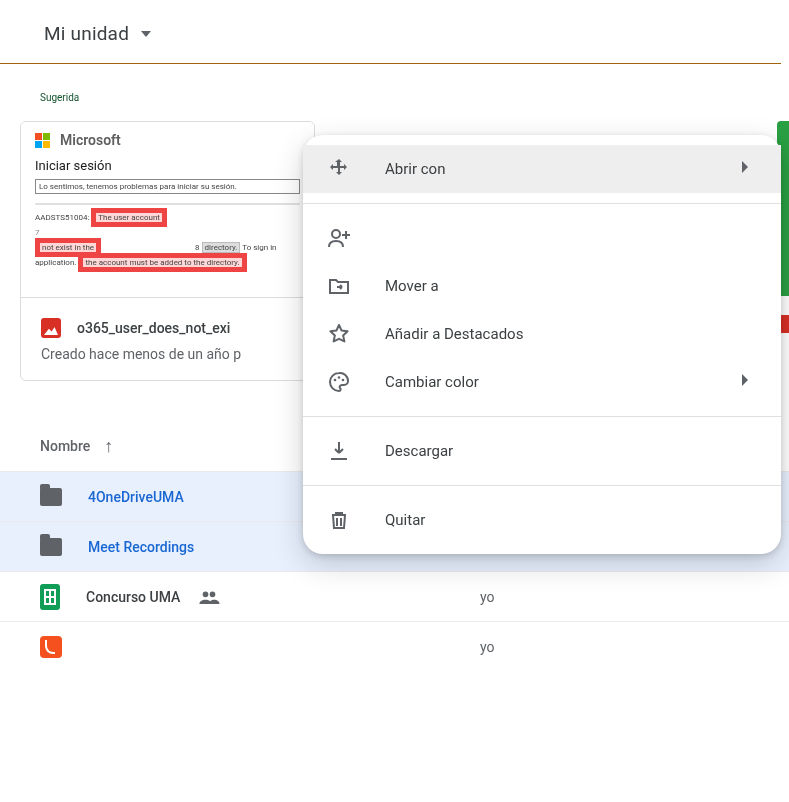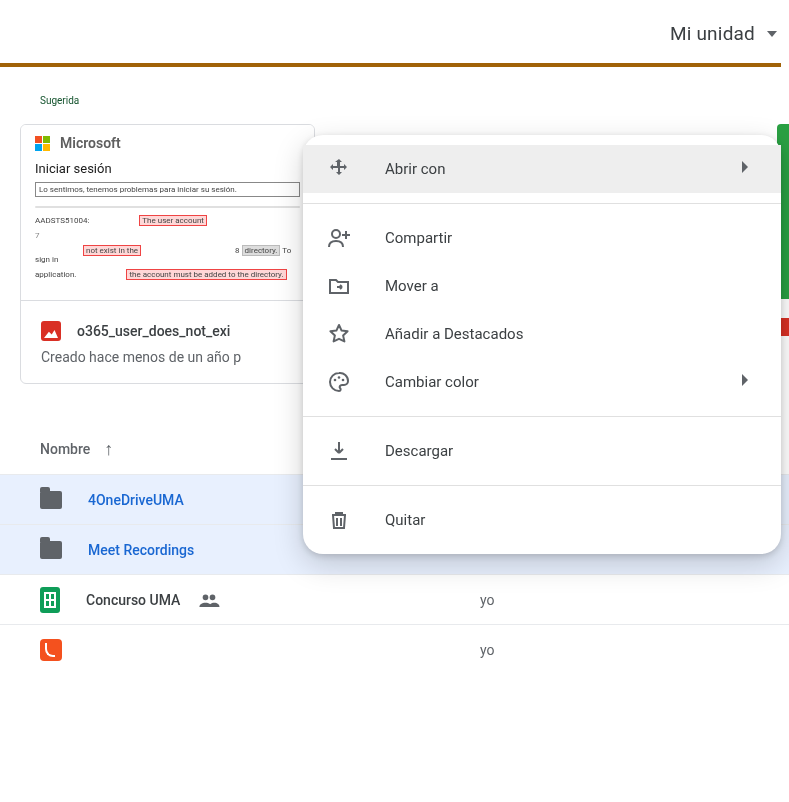--- a/index.html
+++ b/index.html
@@ -6,21 +6,21 @@
   html, body {
     margin: 0; padding: 0;
     font-family: Roboto, Arial, sans-serif;
     background: #fff; color: #3c4043;
     -webkit-font-smoothing: antialiased;
     width: 789px;
   }
   .page { width: 789px; padding: 0 0 30px 0; }
 
   
-  .crumb-bar { padding: 18px 0 14px 40px; border-bottom: 4px solid #a16207; margin-right:8px;text-align:right;}
+  .crumb-bar { padding: 18px 0 14px 40px; border-bottom: 1px solid #a16207; margin-right:8px;}
   .crumb-btn {
     display: inline-flex; align-items: center;
     font-size: 19px; color: #3c4043; cursor: pointer;
     padding: 4px 4px; border-radius: 16px;
     letter-spacing: .2px;
   }
   .crumb-btn .tri {
     margin-left: 12px; width:0;height:0;
     border-left:5px solid transparent;
     border-right:5px solid transparent;
@@ -46,21 +46,21 @@
     font-size:10px; color:#222;
     position:relative;
   }
   .ms-logo { display:flex; align-items:center; gap:10px; font-weight:600; font-size:14px; color:#5f5f5f;}
   .ms-sq { display:grid; grid-template-columns:7px 7px; grid-template-rows:7px 7px; gap:1px;}
   .ms-sq span:nth-child(1){background:#f25022;} .ms-sq span:nth-child(2){background:#7fba00;}
   .ms-sq span:nth-child(3){background:#00a4ef;} .ms-sq span:nth-child(4){background:#ffb900;}
   .thumb .ttl { font-size:13px; color:#1b1b1b; margin-top:4px; }
   .thumb .line { height:2px; background:#e0e0e0; border-radius:1px; margin:3px 0 2px 0;}
   .thumb .sub { font-size:8px; color:#444; }
-  .thumb .hl { background:#ffd7d7; border:1px solid #ef4444; padding:0 2px; font-size:8px; display:inline;margin-left:48px; }
+  .thumb .hl { background:#ffd7d7; border:5px solid #ef4444; padding:0 2px; font-size:8px; display:inline; }
   .thumb .grayhl { background:#ddd; border:1px solid #bbb; padding:0 2px; font-size:8px; display:inline; }
 
   .card-title-row {
     display:flex; align-items:center; gap:16px;
     padding: 20px 18px 8px 20px;
     border-top:1px solid #dadce0;
   }
   .img-icon {
     width:20px; height:20px; background:#d93025; border-radius:3px;
     position:relative; flex:0 0 auto;
@@ -251,21 +251,20 @@
 
     <div class="item">
       <span class="icw">
         <svg viewBox="0 0 24 24">
             <circle cx="9" cy="8" r="4" fill="none" stroke="#5f6368" stroke-width="2"></circle>
             <path d="M2 21c0-4 3-6 7-6s7 2 7 6" fill="none" stroke="#5f6368" stroke-width="2"></path>
             <line x1="19" y1="5" x2="19" y2="13" stroke="#5f6368" stroke-width="2"></line>
             <line x1="15" y1="9" x2="23" y2="9" stroke="#5f6368" stroke-width="2"></line>
           </svg>
       </span>
-      <span class="lbl">Compartir</span>
     </div>
 
 
     <div class="item">
       <span class="icw">
         <svg viewBox="0 0 24 24">
             <path d="M3 6h6l2 2h10v11H3z" fill="none" stroke="#5f6368" stroke-width="2"></path>
             <path d="M10 13h5m0 0l-2-2m2 2l-2 2" fill="none" stroke="#5f6368" stroke-width="2"></path>
           </svg>
       </span>

